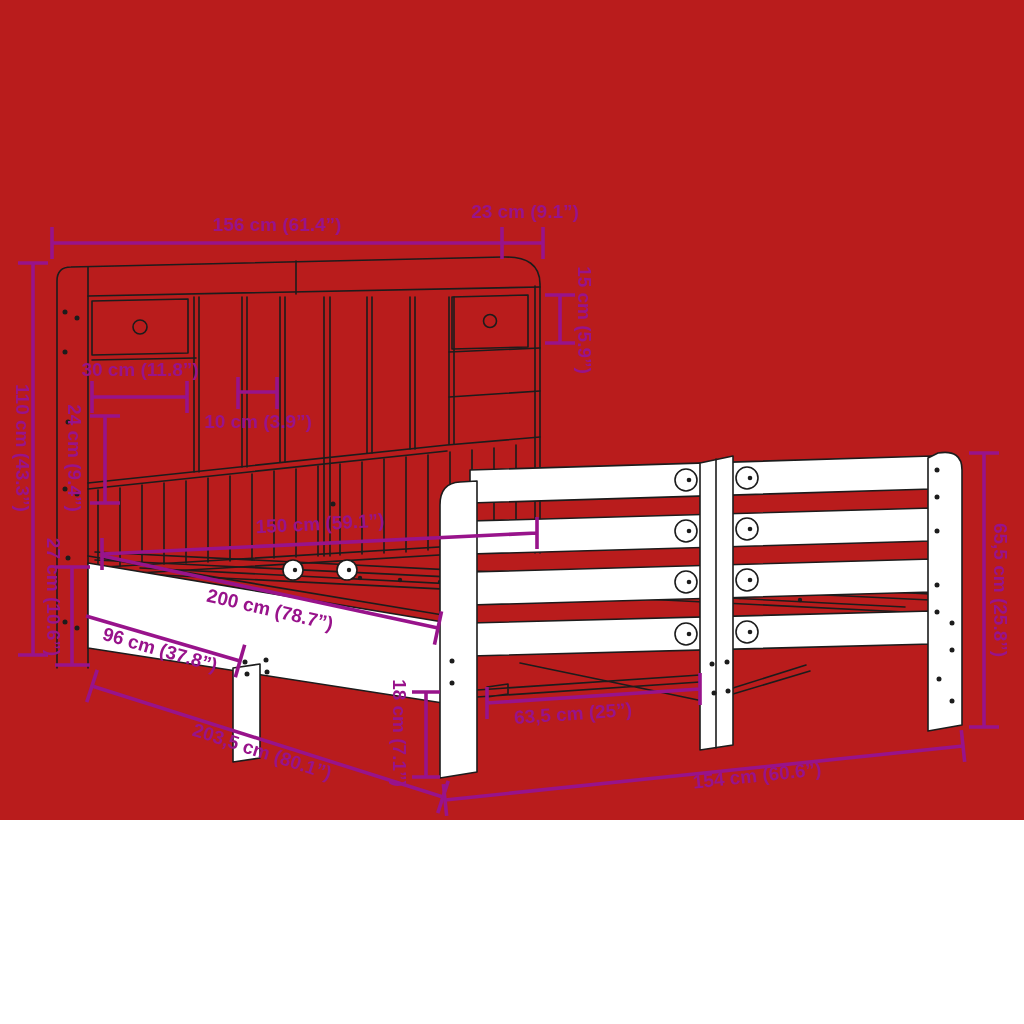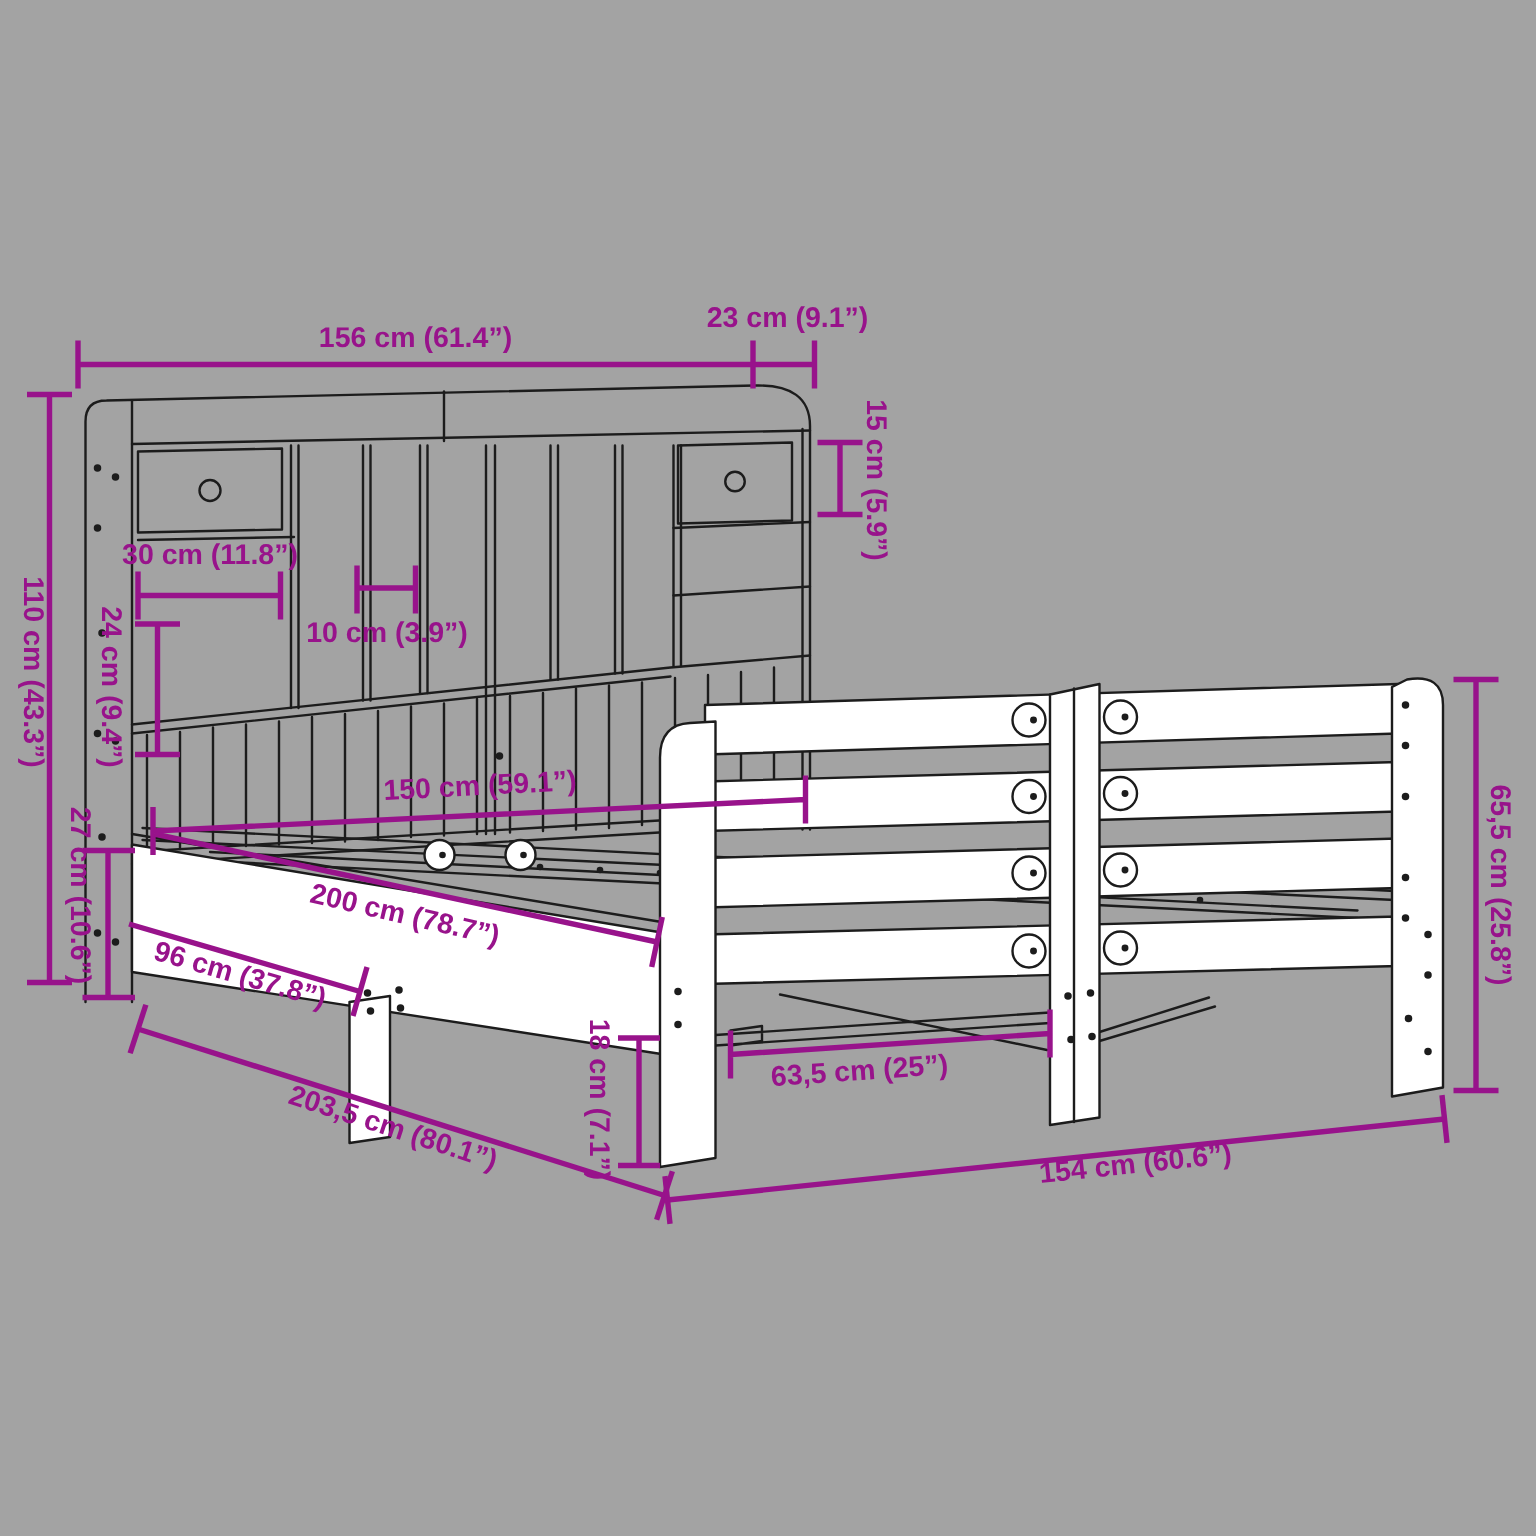--- a/index.html
+++ b/index.html
@@ -1,16 +1,16 @@
 <!DOCTYPE html>
 <html><head>
 <meta charset="utf-8">
 <style>
   html,body{margin:0;padding:0;background:#ffffff;}
-  .stage{width:1024px;height:1024px;position:relative;background:#a3a3a3;overflow:hidden;}
+  .stage{width:1024px;height:820px;position:relative;background:#b91c1c;overflow:hidden;}
   svg{display:block;}
   .art{stroke:#1c1c1c;stroke-width:1.6;fill:none;stroke-linejoin:round;stroke-linecap:round;}
   .artf{stroke:#1c1c1c;stroke-width:1.6;fill:#ffffff;stroke-linejoin:round;}
   .dot{fill:#1c1c1c;stroke:none;}
   .dim{stroke:#98138B;stroke-width:3.6;fill:none;stroke-linecap:butt;}
   .dimtxt{font-family:"Liberation Sans","DejaVu Sans",sans-serif;font-weight:bold;font-size:19px;
           fill:#98138B;text-anchor:middle;}
 </style>
 </head>
 <body>

